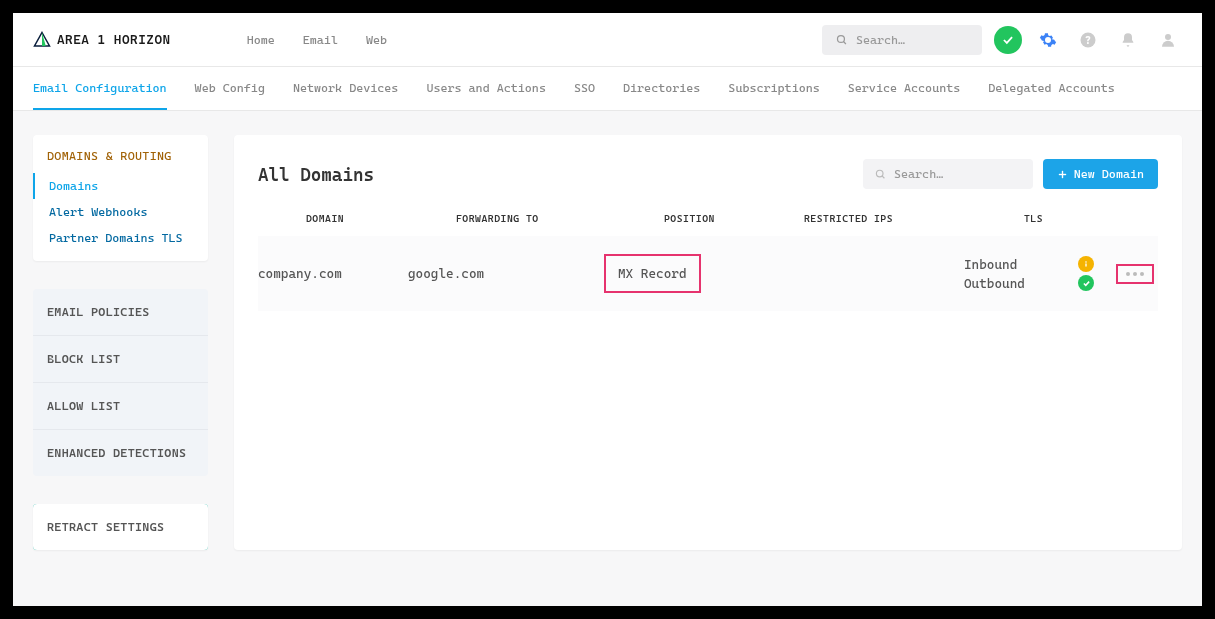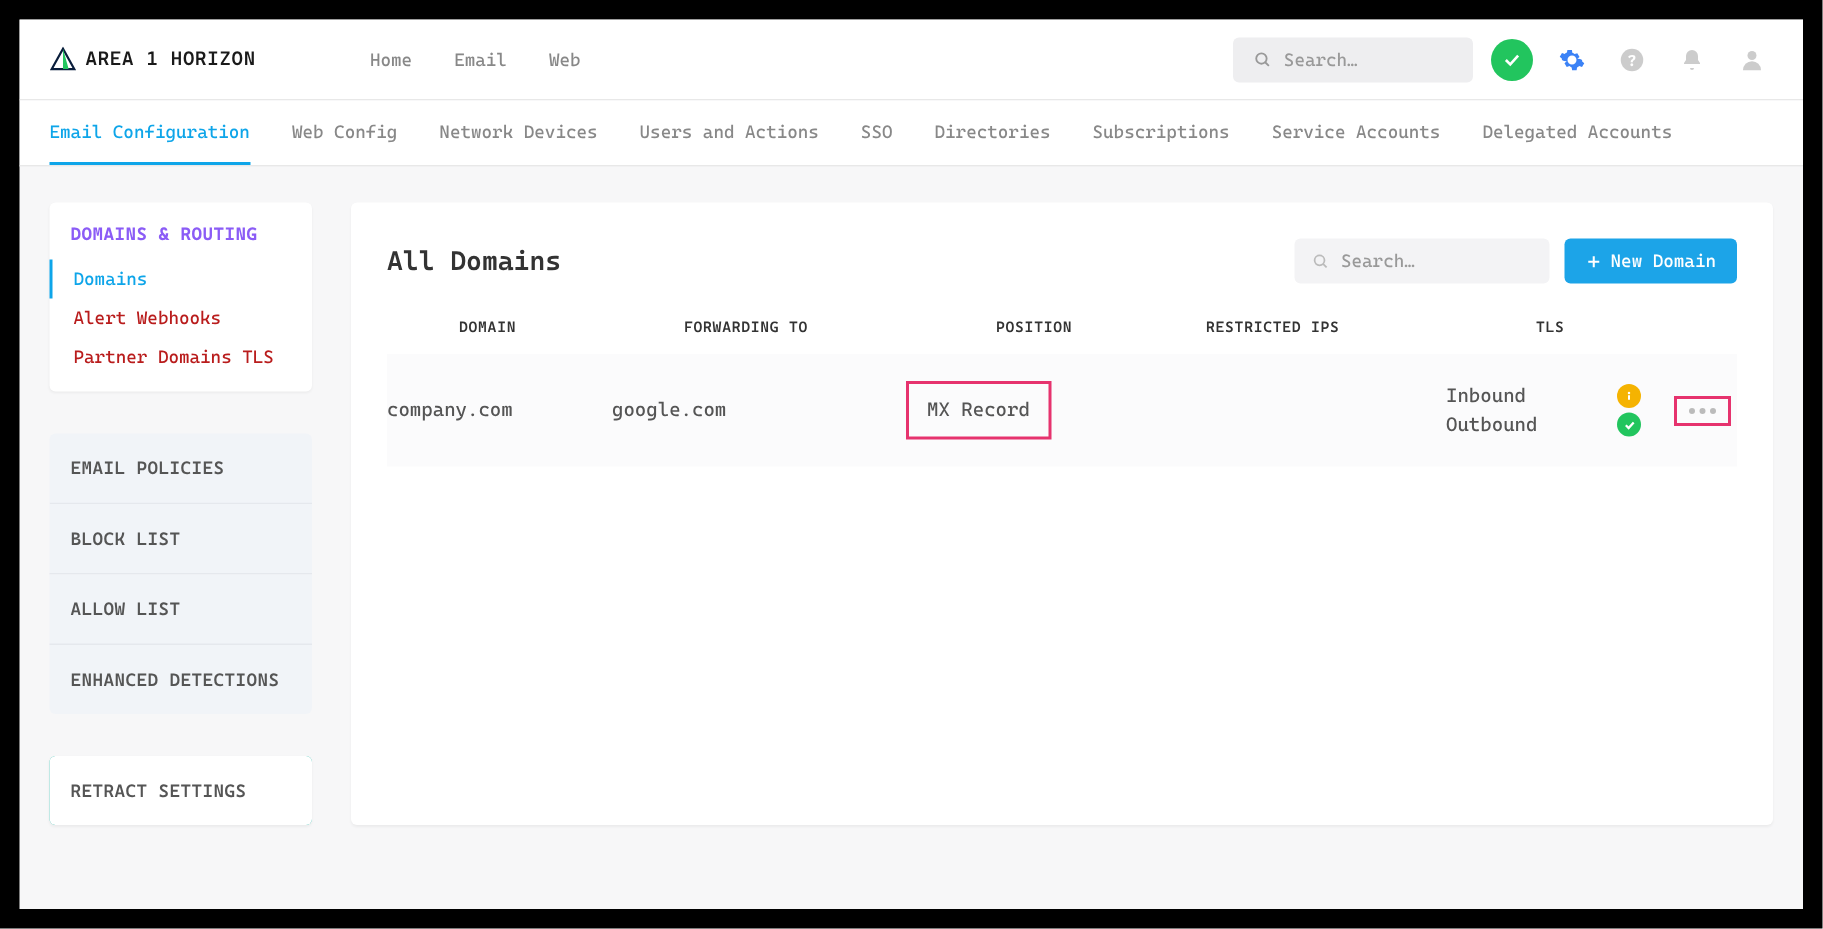--- a/index.html
+++ b/index.html
@@ -24,23 +24,23 @@
     
     
     .subnav { background: #fff; height: 44px; display: flex; align-items: center; padding: 0 20px; gap: 28px; border-bottom: 1px solid #e8e8e8; }
     .subnav-item { font-size: 12px; color: #888; font-weight: 500; cursor: pointer; padding-bottom: 13px; padding-top: 13px; border-bottom: 2px solid transparent; }
     .subnav-item.active { color: #0ea5e9; border-bottom-color: #0ea5e9; }
     
     
     .content { display: flex; padding: 24px 20px; gap: 26px; }
     .sidebar { width: 180px; display: flex; flex-direction: column; gap: 28px; }
     .side-card { background: #fff; border-radius: 4px; box-shadow: 0 1px 2px rgba(0,0,0,0.05); }
-    .side-header { font-size: 12px; font-weight: 700; color: #8b5cf6; padding: 14px 14px 10px; letter-spacing: 0.3px; }
+    .side-header { font-size: 12px; font-weight: 400; color: #a16207; padding: 14px 14px 10px; letter-spacing: 0.3px; }
     .side-list { padding-bottom: 10px; }
-    .side-item { font-size: 12px; color: #b91c1c; padding: 6px 14px; cursor: pointer; border-left: 2px solid transparent; }
+    .side-item { font-size: 12px; color: #0369a1; padding: 6px 14px; cursor: pointer; border-left: 2px solid transparent; }
     .side-item.active { color: #0ea5e9; border-left-color: #0ea5e9; }
     .side-collapsed { background: #f1f4f8; font-size: 12px; color: #555; font-weight: 600; padding: 14px; cursor: pointer; border-radius: 4px; letter-spacing: 0.3px; line-height: 1.5; }
     
     
     .main { flex: 1; background: #fff; border-radius: 4px; box-shadow: 0 1px 2px rgba(0,0,0,0.05); padding: 24px; }
     .main-header { display: flex; align-items: center; margin-bottom: 24px; }
     .main-title { font-size: 18px; font-weight: 600; color: #333; }
     .main-actions { margin-left: auto; display: flex; gap: 10px; }
     .search-sm { display: flex; align-items: center; background: #f3f3f5; border-radius: 4px; padding: 7px 12px; width: 170px; }
     .search-sm input { border: none; background: transparent; outline: none; font-family: inherit; font-size: 12px; width: 100%; }

